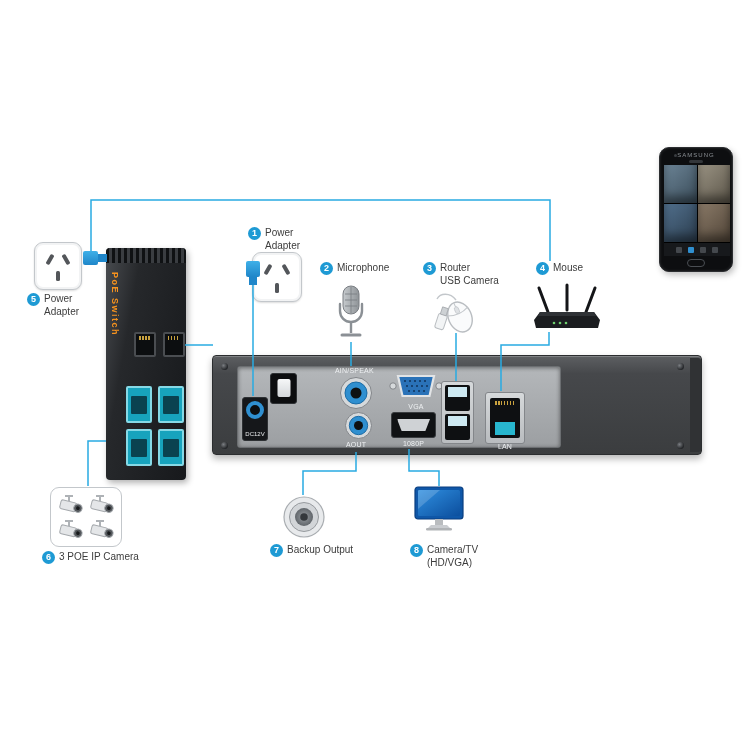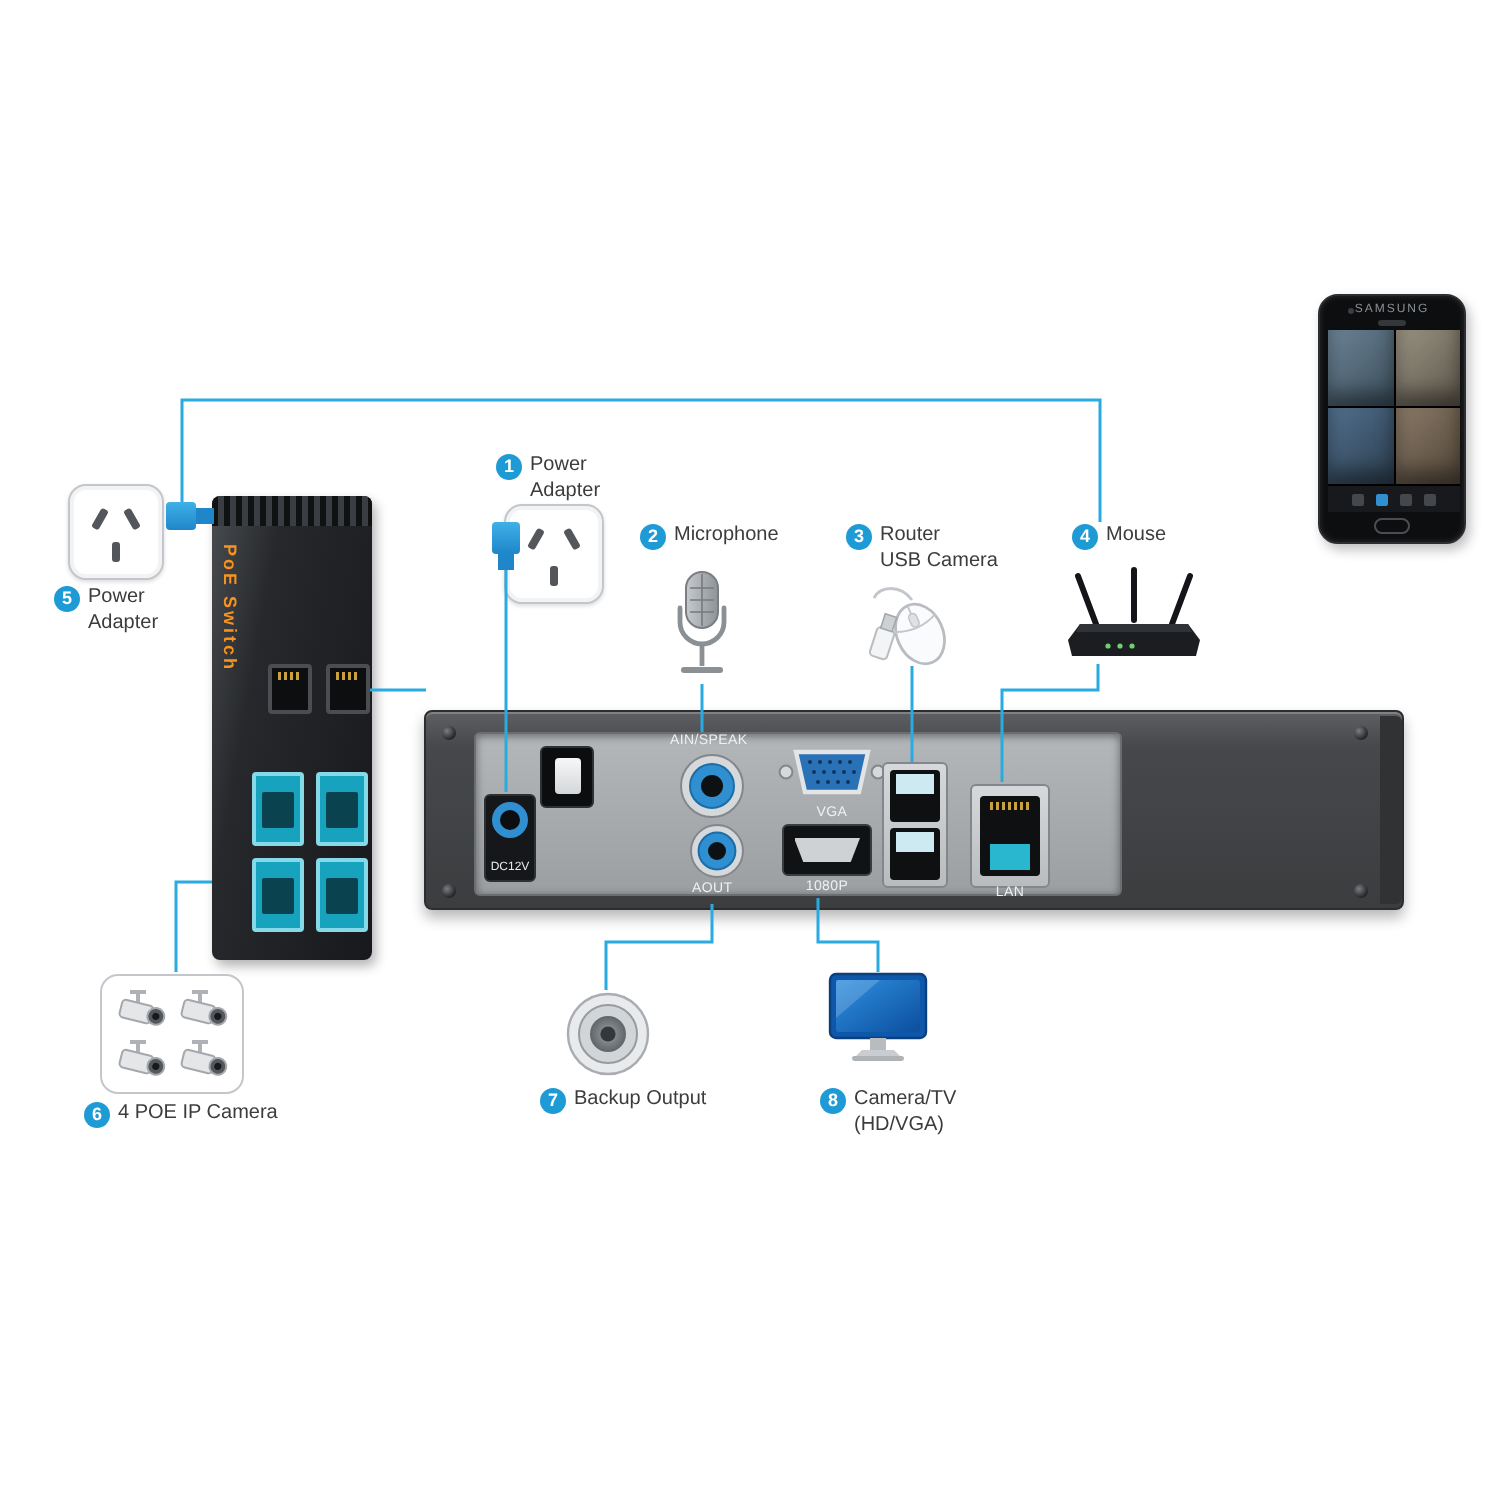--- a/index.html
+++ b/index.html
@@ -366,21 +366,21 @@
   <div class="callout" style="left:27px;top:293px">
     <span class="badge">5</span>
     <span class="ctext">
       <span>Power</span>
       <span>Adapter</span>
     </span>
   </div>
 
   <div class="callout" style="left:42px;top:551px">
     <span class="badge">6</span>
-    <span>4 POE IP Camera</span>
+    <span>3 POE IP Camera</span>
   </div>
 
   <div class="callout" style="left:270px;top:544px">
     <span class="badge">7</span>
     <span>Backup Output</span>
   </div>
 
   <div class="callout" style="left:410px;top:544px">
     <span class="badge">8</span>
     <span class="ctext">

